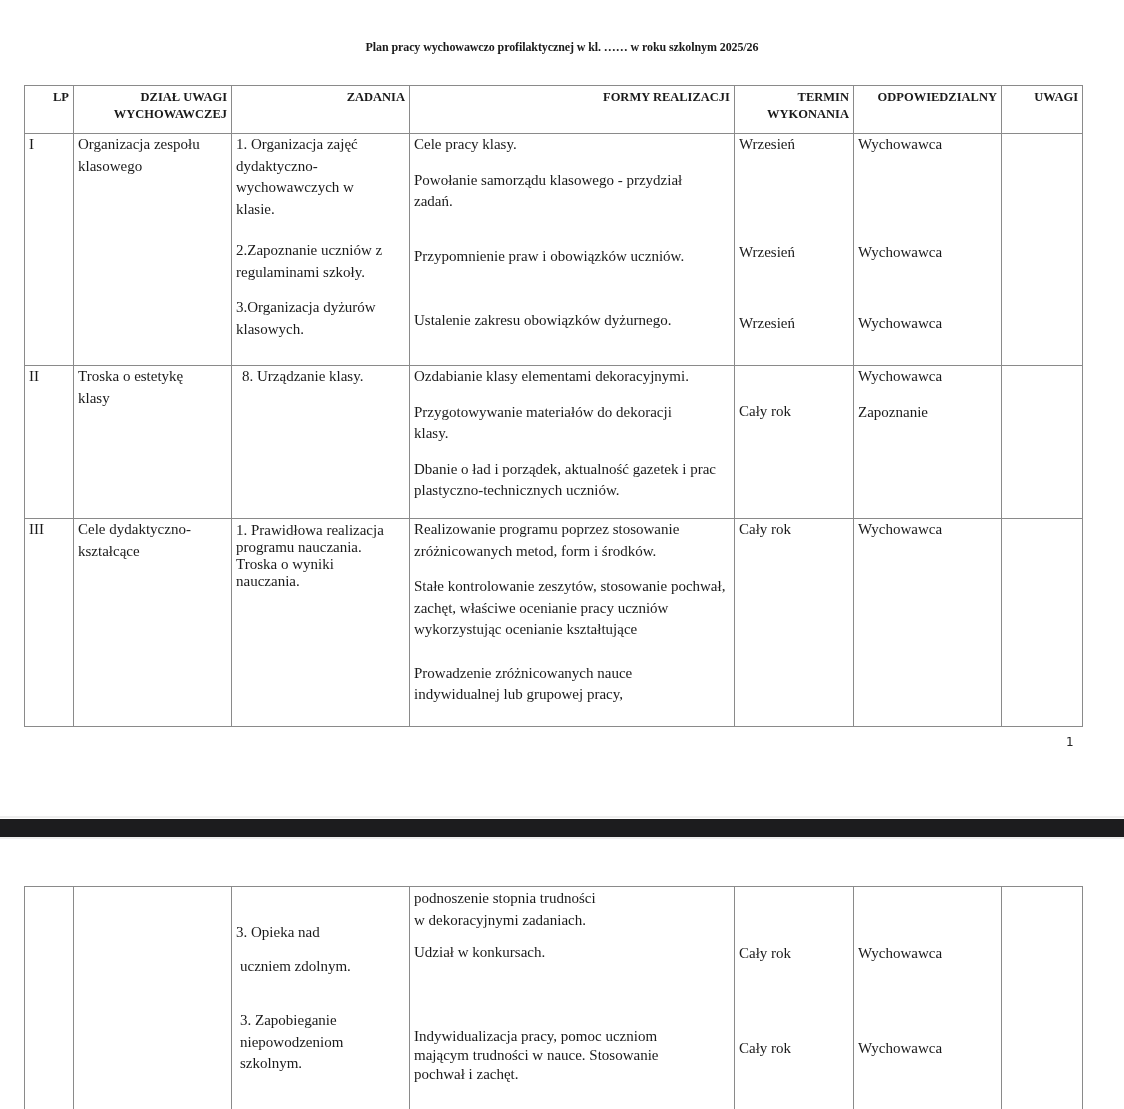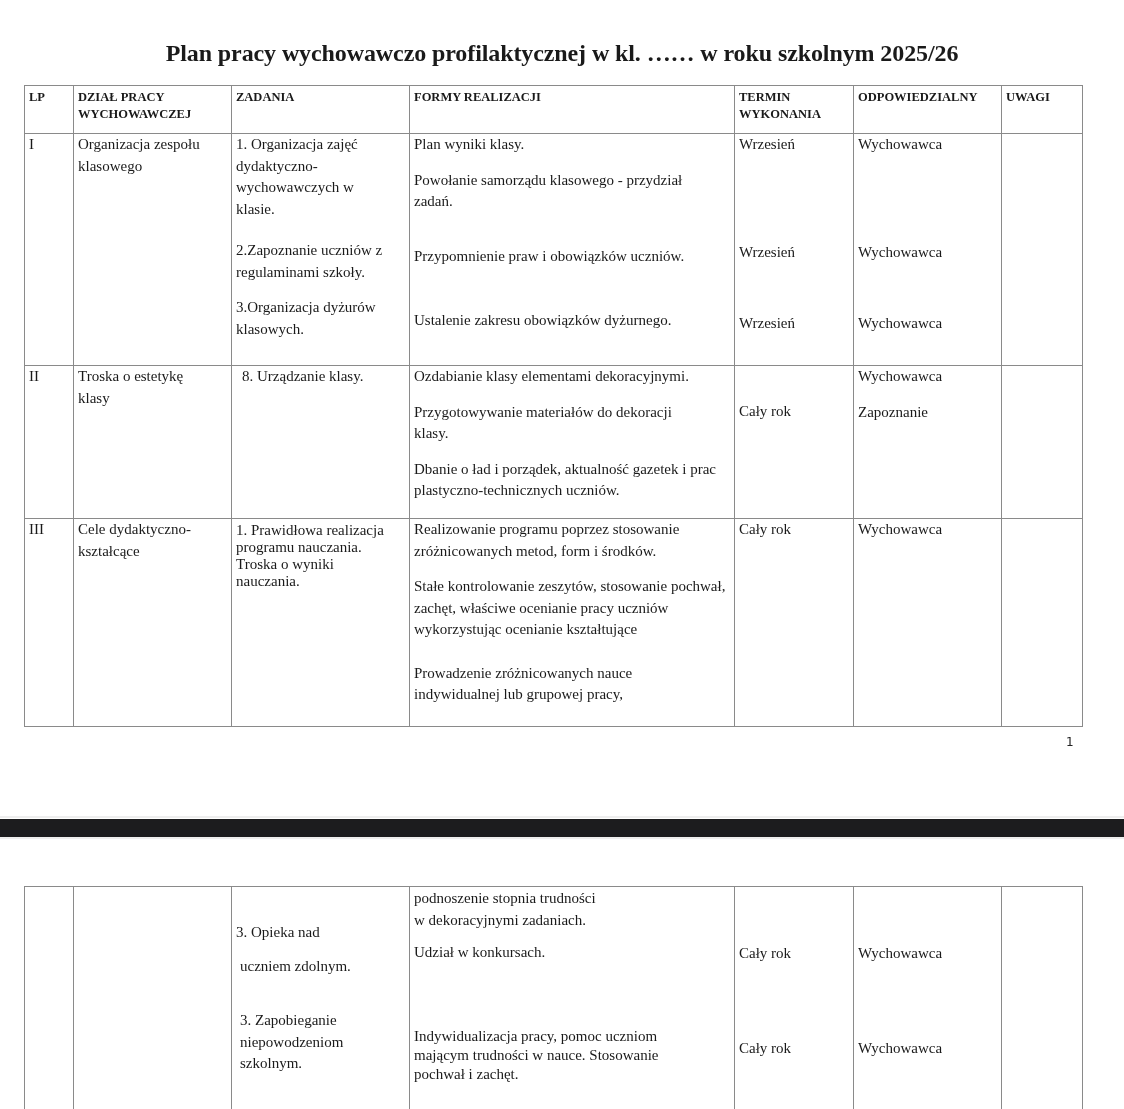--- a/index.html
+++ b/index.html
@@ -1,22 +1,22 @@
 <!DOCTYPE html>
 <html><head>
 <meta charset="utf-8">
 <style>
   html, body { margin: 0; padding: 0; background: #ffffff; }
   body { width: 1124px; height: 1109px; position: relative; overflow: hidden;
          font-family: "Liberation Serif", "DejaVu Serif", serif; color: #1a1a1a; }
   .page-title { position: absolute; left: 0; width: 1124px; top: 40px; text-align: center;
-                font-size: 24px; font-weight: bold; letter-spacing: -0.1px; }
+                font-size: 12px; font-weight: bold; letter-spacing: -0.1px; }
   .tbl { position: absolute; left: 24px; width: 1058px; border-collapse: collapse; table-layout: fixed; }
   .tbl td, .tbl th { border: 1.5px solid #8a8a8a; vertical-align: top; padding: 0 4px; font-size: 15px; line-height: 21.5px; }
-  .tbl th { font-size: 12.5px; font-weight: bold; text-align: left; line-height: 17px; padding-top: 3px; height: 44px; }
+  .tbl th { font-size: 12.5px; font-weight: bold; text-align: right; line-height: 17px; padding-top: 3px; height: 44px; }
   #t1 { top: 85px; }
   #t2 { top: 886px; }
   .p { margin: 0; }
   .gap-s { height: 14px; }
   .gap-m { height: 20px; }
   .page-num { position: absolute; top: 735px; left: 1066px; font-family: "DejaVu Sans", sans-serif; font-size: 12px; color: #222; }
   .separator { position: absolute; left: 0; top: 819px; width: 1124px; height: 18px; background: #1c1c1e; }
   .sep-shadow { position: absolute; left: 0; width: 1124px; height: 2px; background: #eeeeee; }
 </style>
 </head>
@@ -31,21 +31,21 @@
       <col style="width:178px">
       <col style="width:325px">
     <col style="width:119px">
       <col style="width:148px">
       <col style="width:81px">
   </colgroup>
   <thead>
     <tr>
       <th><span>LP</span></th>
       <th>
-        <div>DZIAŁ PRACY</div>
+        <div>DZIAŁ UWAGI</div>
         <div>WYCHOWAWCZEJ</div>
       </th>
       <th><span>ZADANIA</span></th>
       <th><span>FORMY REALIZACJI</span></th>
       <th>
         <div>TERMIN</div>
         <div>WYKONANIA</div>
       </th>
       <th><span>ODPOWIEDZIALNY</span></th>
       <th><span>UWAGI</span></th>
@@ -57,21 +57,21 @@
       <td>I</td>
       <td style="padding-right:8px"><span>Organizacja zespołu klasowego</span></td>
       <td style="padding-right:6px">
         <p class="p" style="padding-right:18px">1. Organizacja zajęć dydaktyczno-wychowawczych w klasie.</p>
         <div class="gap-m"></div>
         <p class="p">2.Zapoznanie uczniów z regulaminami szkoły.</p>
         <div class="gap-s"></div>
         <p class="p" style="padding-right:10px">3.Organizacja dyżurów klasowych.</p>
       </td>
       <td>
-        <p class="p">Plan wyniki klasy.</p>
+        <p class="p">Cele pracy klasy.</p>
         <div class="gap-s"></div>
         <p class="p" style="padding-right:8px">Powołanie samorządu klasowego - przydział zadań.</p>
         <div style="height:33px"></div>
         <p class="p">Przypomnienie praw i obowiązków uczniów.</p>
         <div style="height:43px"></div>
         <p class="p">Ustalenie zakresu obowiązków dyżurnego.</p>
       </td>
       <td>
         <p class="p">Wrzesień</p>
         <div style="height:86px"></div>

